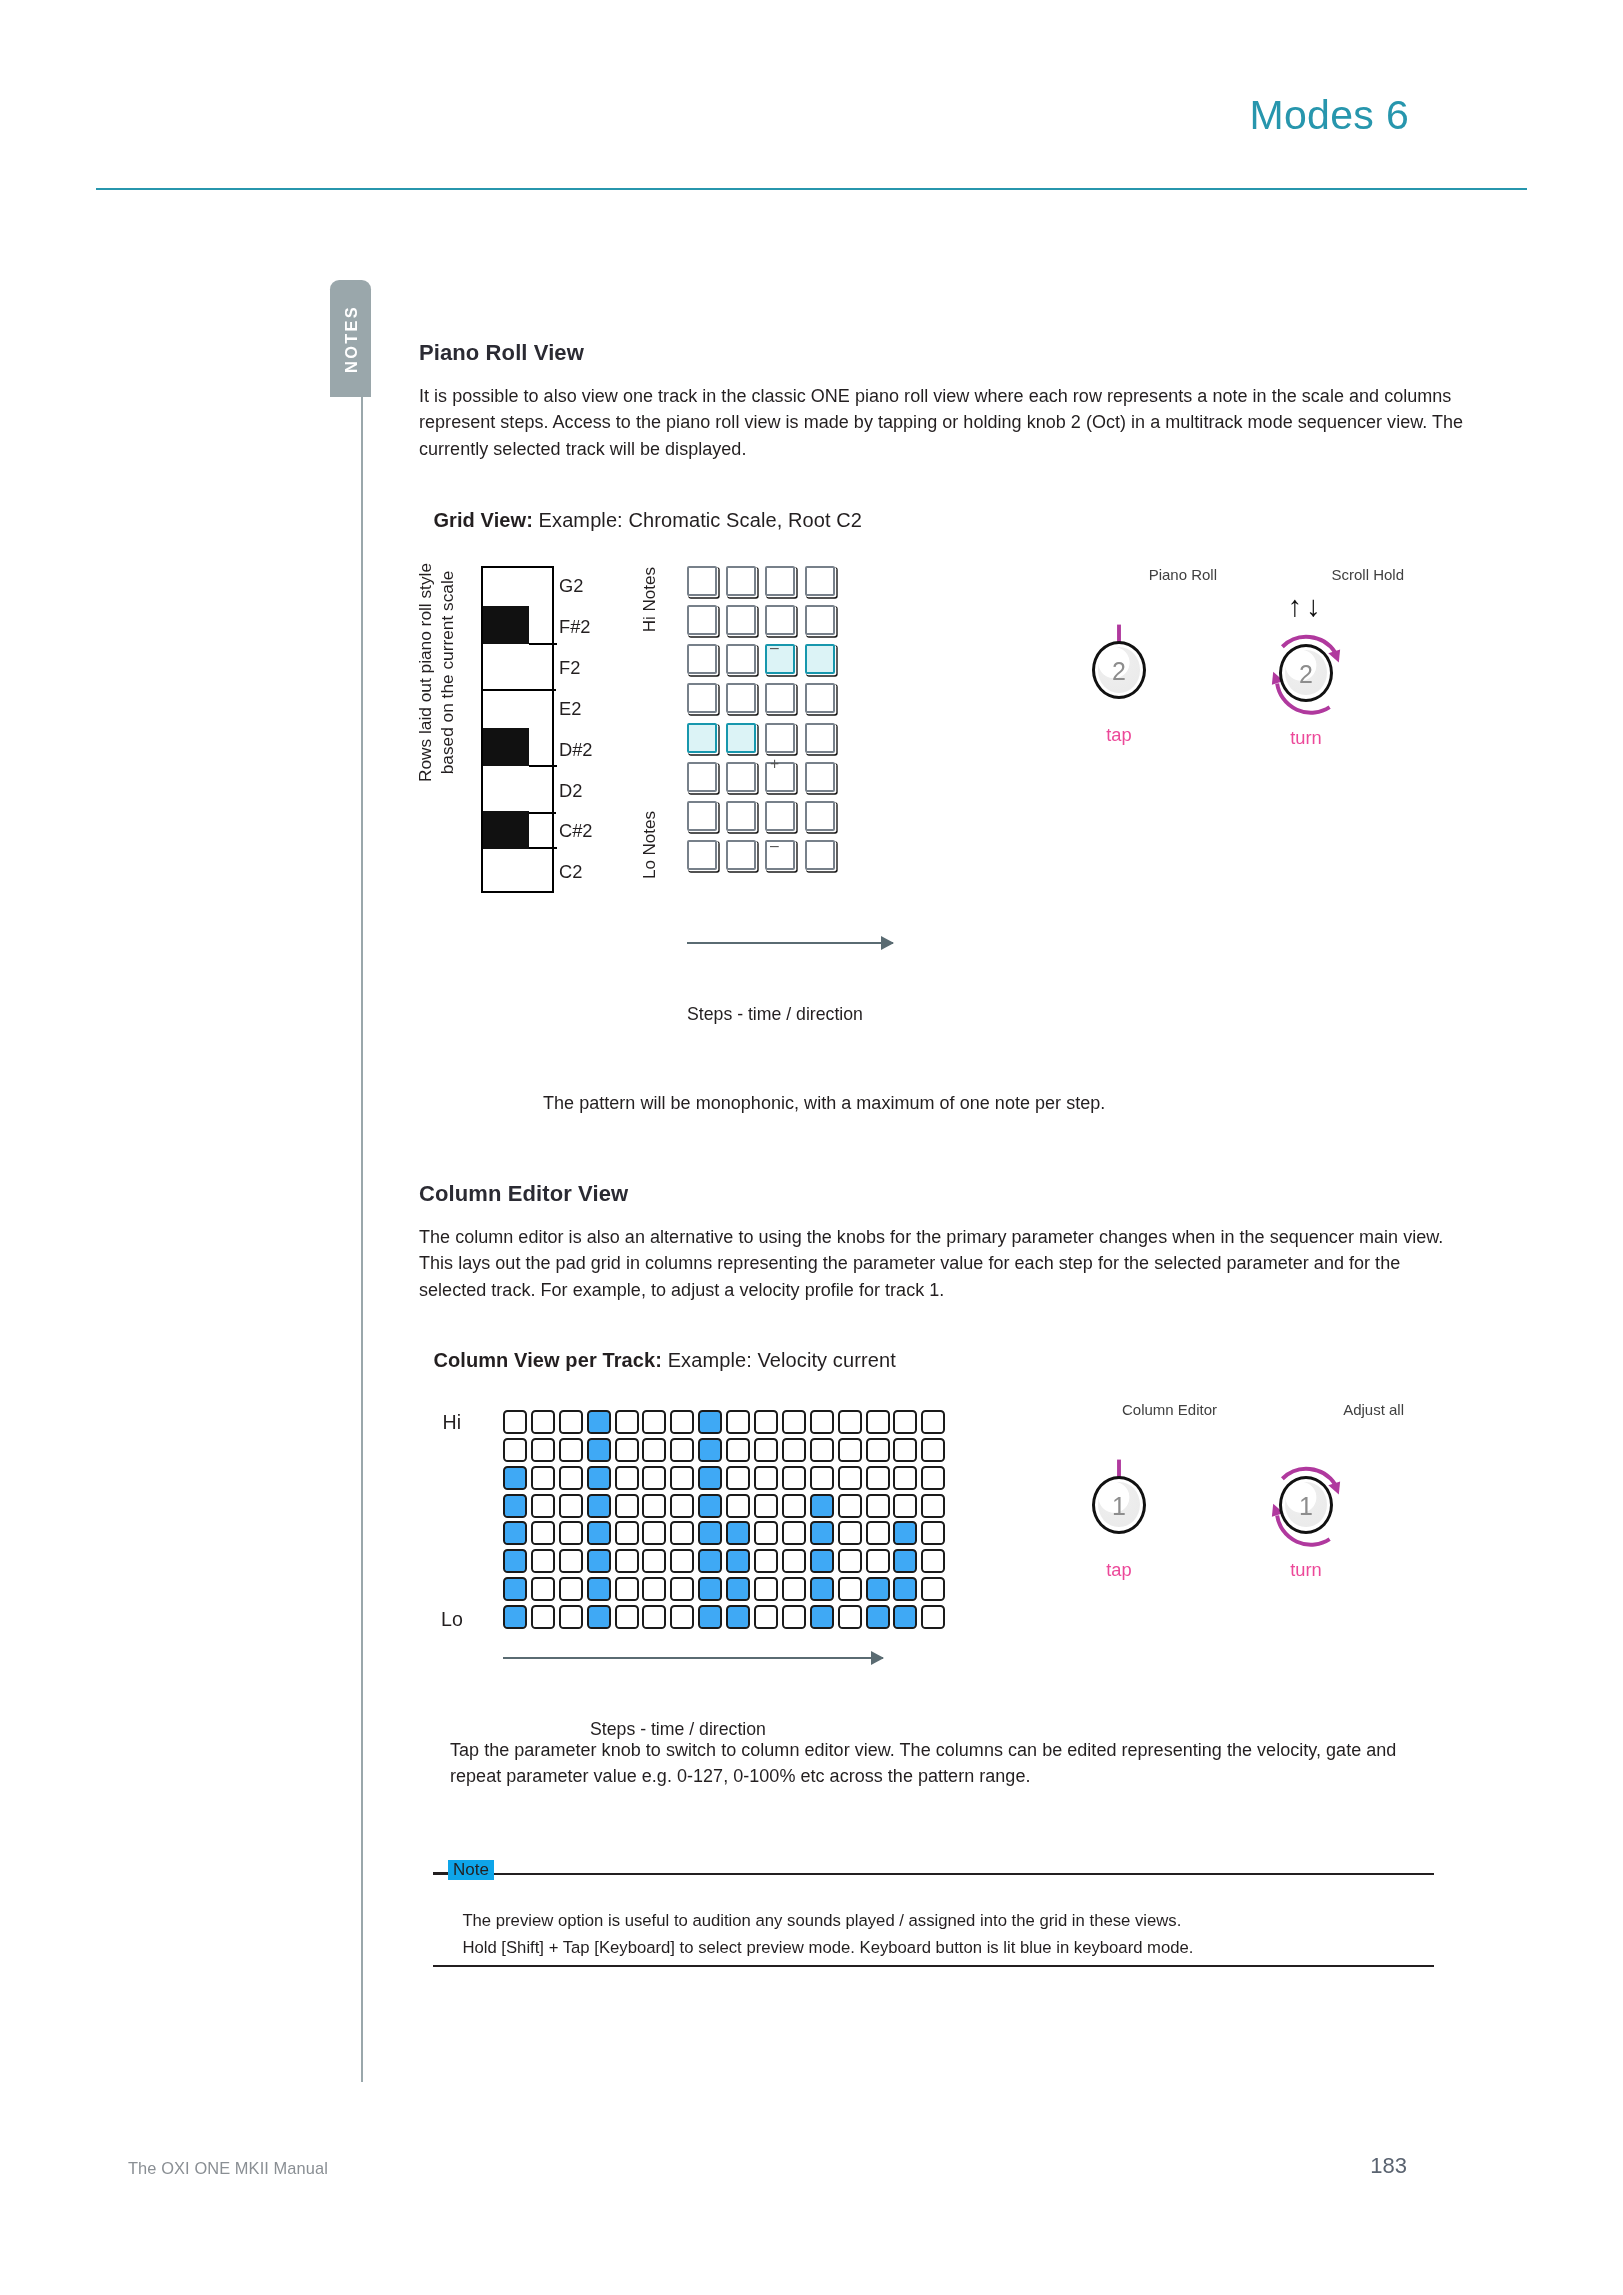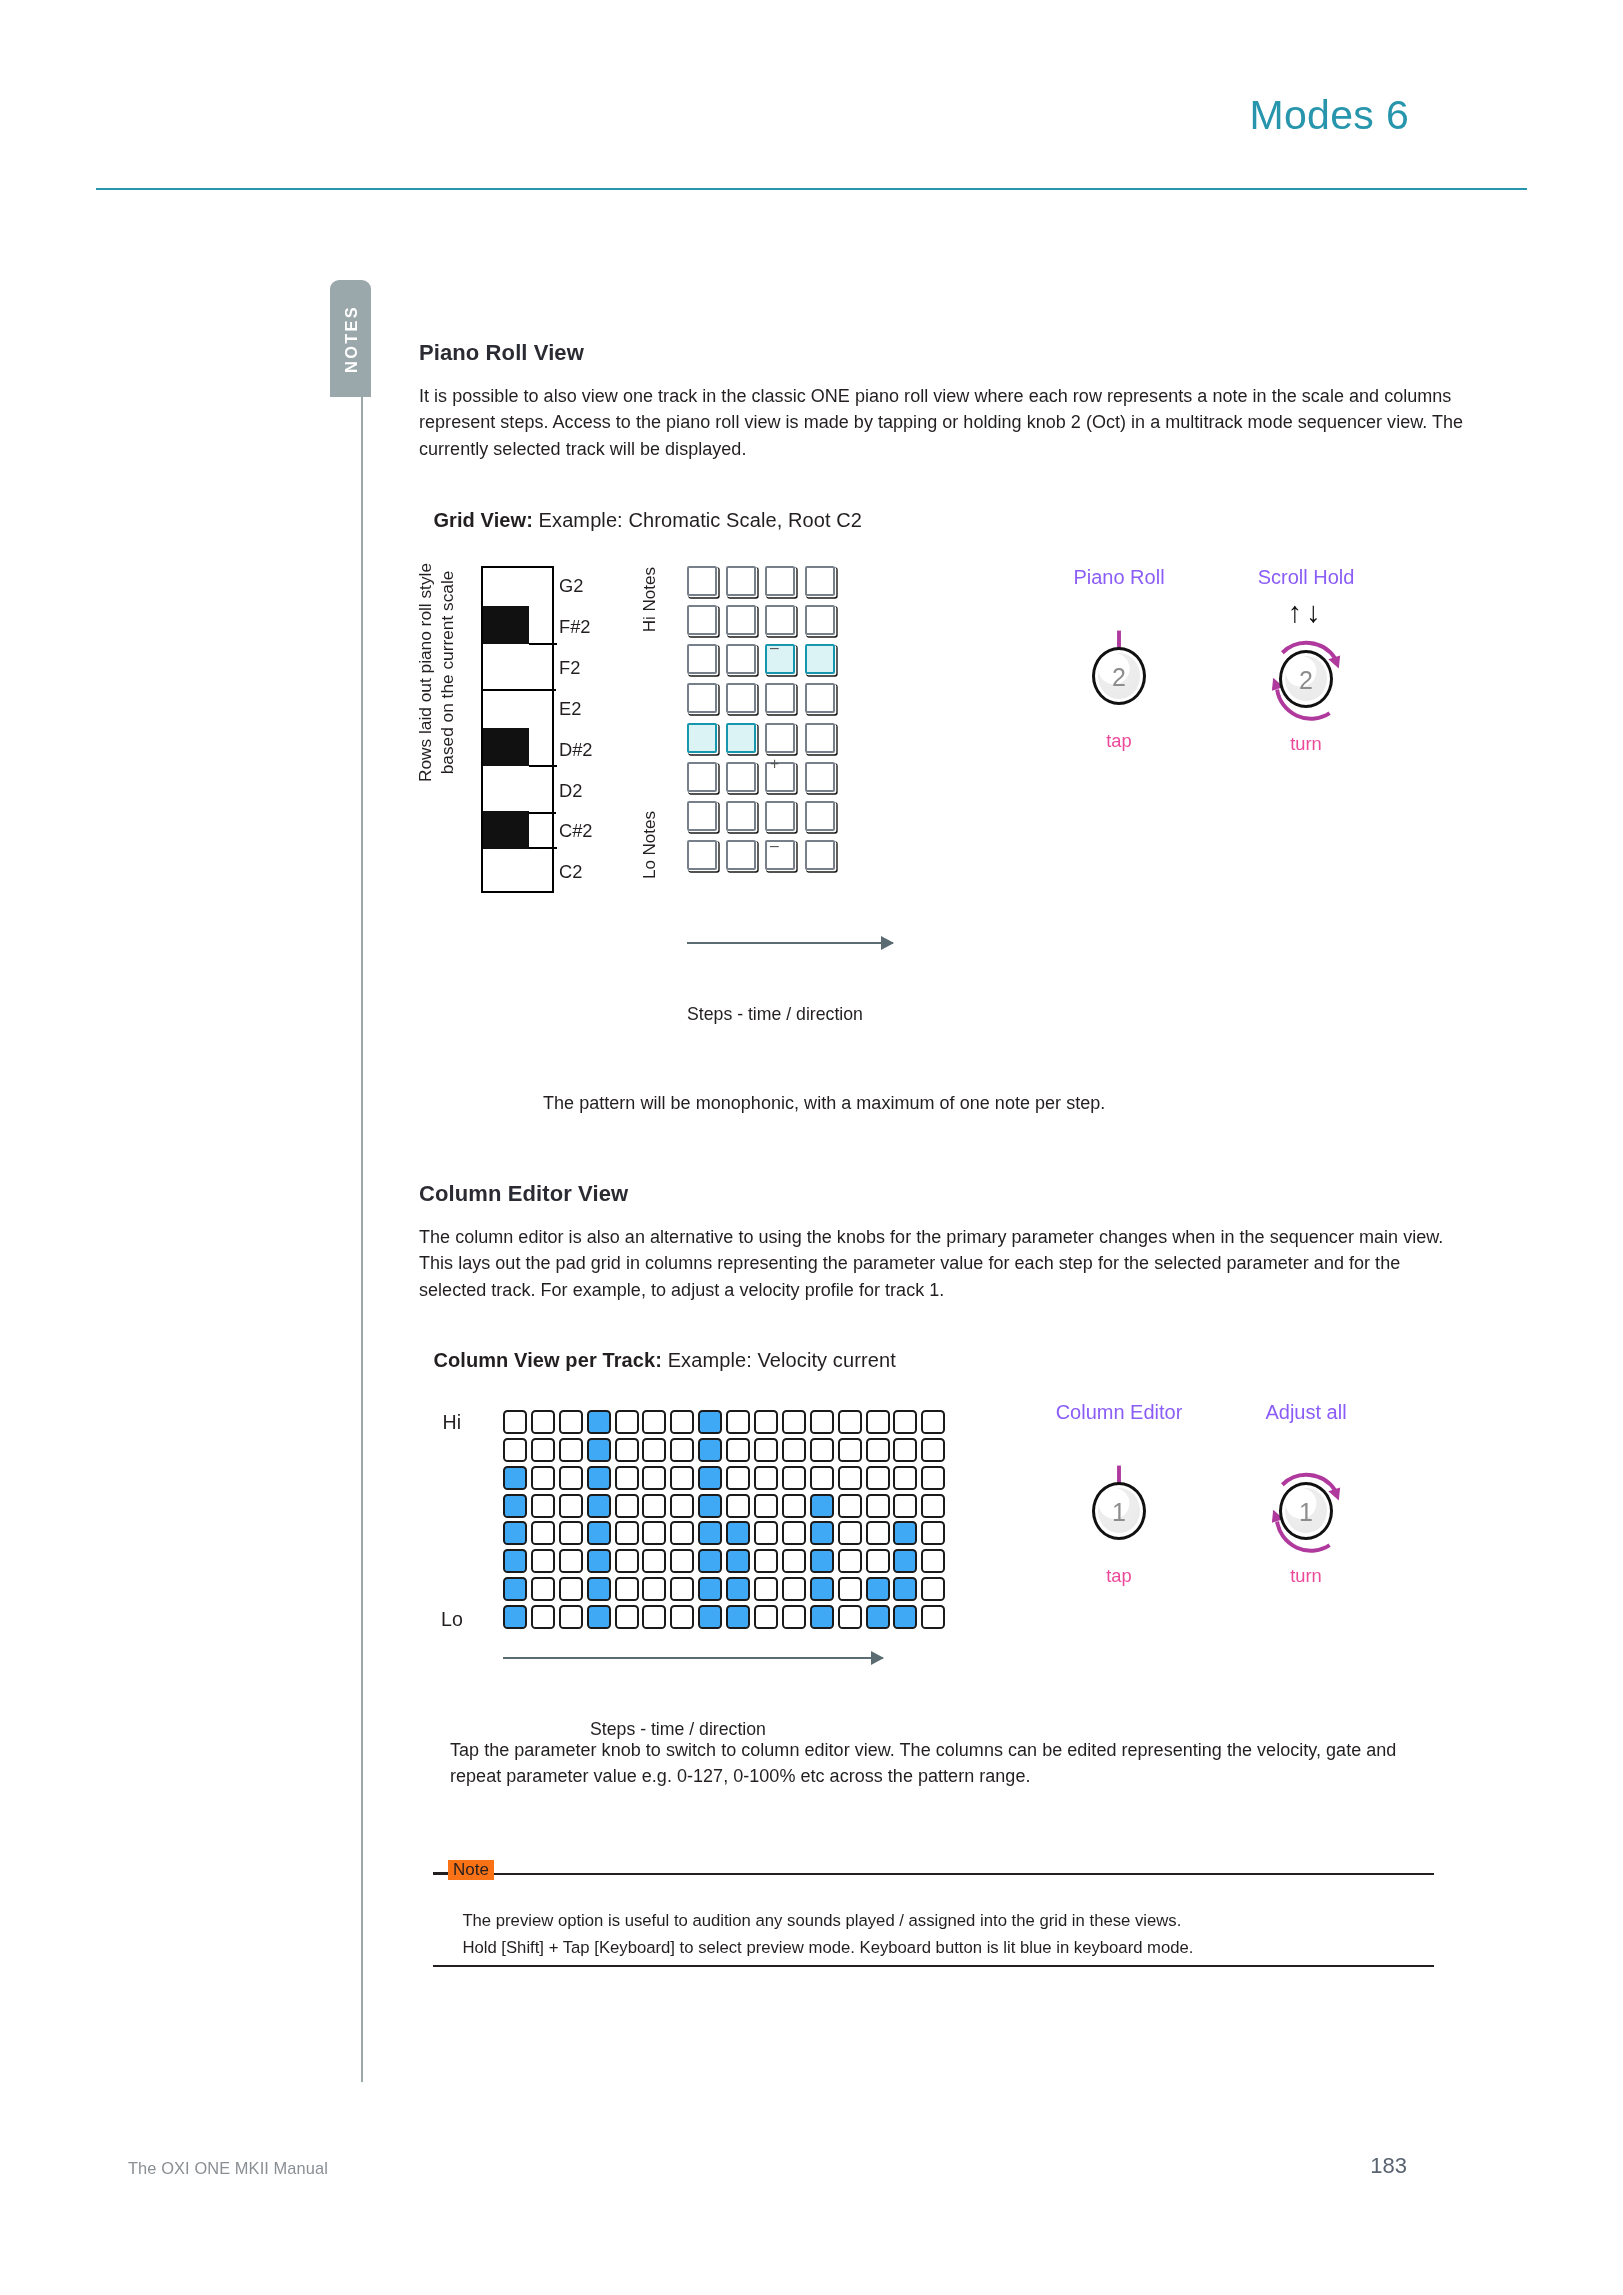--- a/index.html
+++ b/index.html
@@ -119,21 +119,21 @@
   .axis-arrow::after {
     content:""; position:absolute; right:-1.3px; top:-5.9px;
     border-left:13px solid #5a6b72;
     border-top:7.2px solid transparent;
     border-bottom:7.2px solid transparent;
   }
   .axis-caption { position:absolute; font-size:17.7px; color:#231f20; white-space:nowrap;margin-top:45px; }
 
   
   .knobgroup { position:absolute; width:196px; text-align:center; }
-  .knob-title { font-size:20px; color:#8b5cf6; white-space:nowrap; }
+  .knob-title { font-size:15px; color:#404040; white-space:nowrap;text-align:right; }
   .knob-wrap { position:relative; width:196px; height:98px; margin-top:6.5px; }
   .knob {
     position:absolute; left:50%; top:50%; transform:translate(-50%,-50%);
     width:54px; height:58px; border:3.9px solid #111; border-radius:50%;
     background:#fff;
   }
   .knob-inner {
     position:absolute; left:3.3px; top:3.3px; right:3.3px; bottom:3.3px;
     border-radius:50%;
     background: radial-gradient(circle at 38% 34%, #ffffff 38%, #ededed 40%, #e9e9e9 100%);
@@ -155,21 +155,21 @@
     border:2.3px solid #1a1a1a; background:#fff; border-radius:4.6px;
   }
   .col-pad.on { background:#3fa9f5; border-color:#1a1a1a; }
   .hl-label { position:absolute; font-size:19.6px; color:#231f20; }
 
   
   #notebox { position:relative; margin-top:6.5px; }
   #notebox-top { position:absolute; left:0; top:0; width:1001px; height:0;
     border-top:2px solid #231f20; }
   #notebox-label {
-    position:absolute; left:14.4px; top:-13px; background:#f97316;
+    position:absolute; left:14.4px; top:-13px; background:#0ea5e9;
     padding:0 5.2px; font-size:17px; color:#231f20;
   }
   #notebox-dashL { position:absolute; left:0; top:-1.3px; width:14.4px; height:2px; background:#231f20; }
   #notebox-bottom { position:absolute; left:0; top:92px; width:1001px; height:2px; background:#231f20; }
   .note-line { font-size:16.7px; line-height:1.62; color:#231f20; }
 
   
   #footer-left {
     position:absolute; left:128px; top:2159px;
     font-size:16.4px; color:#8a8f94; letter-spacing:0.1px; white-space:nowrap;

